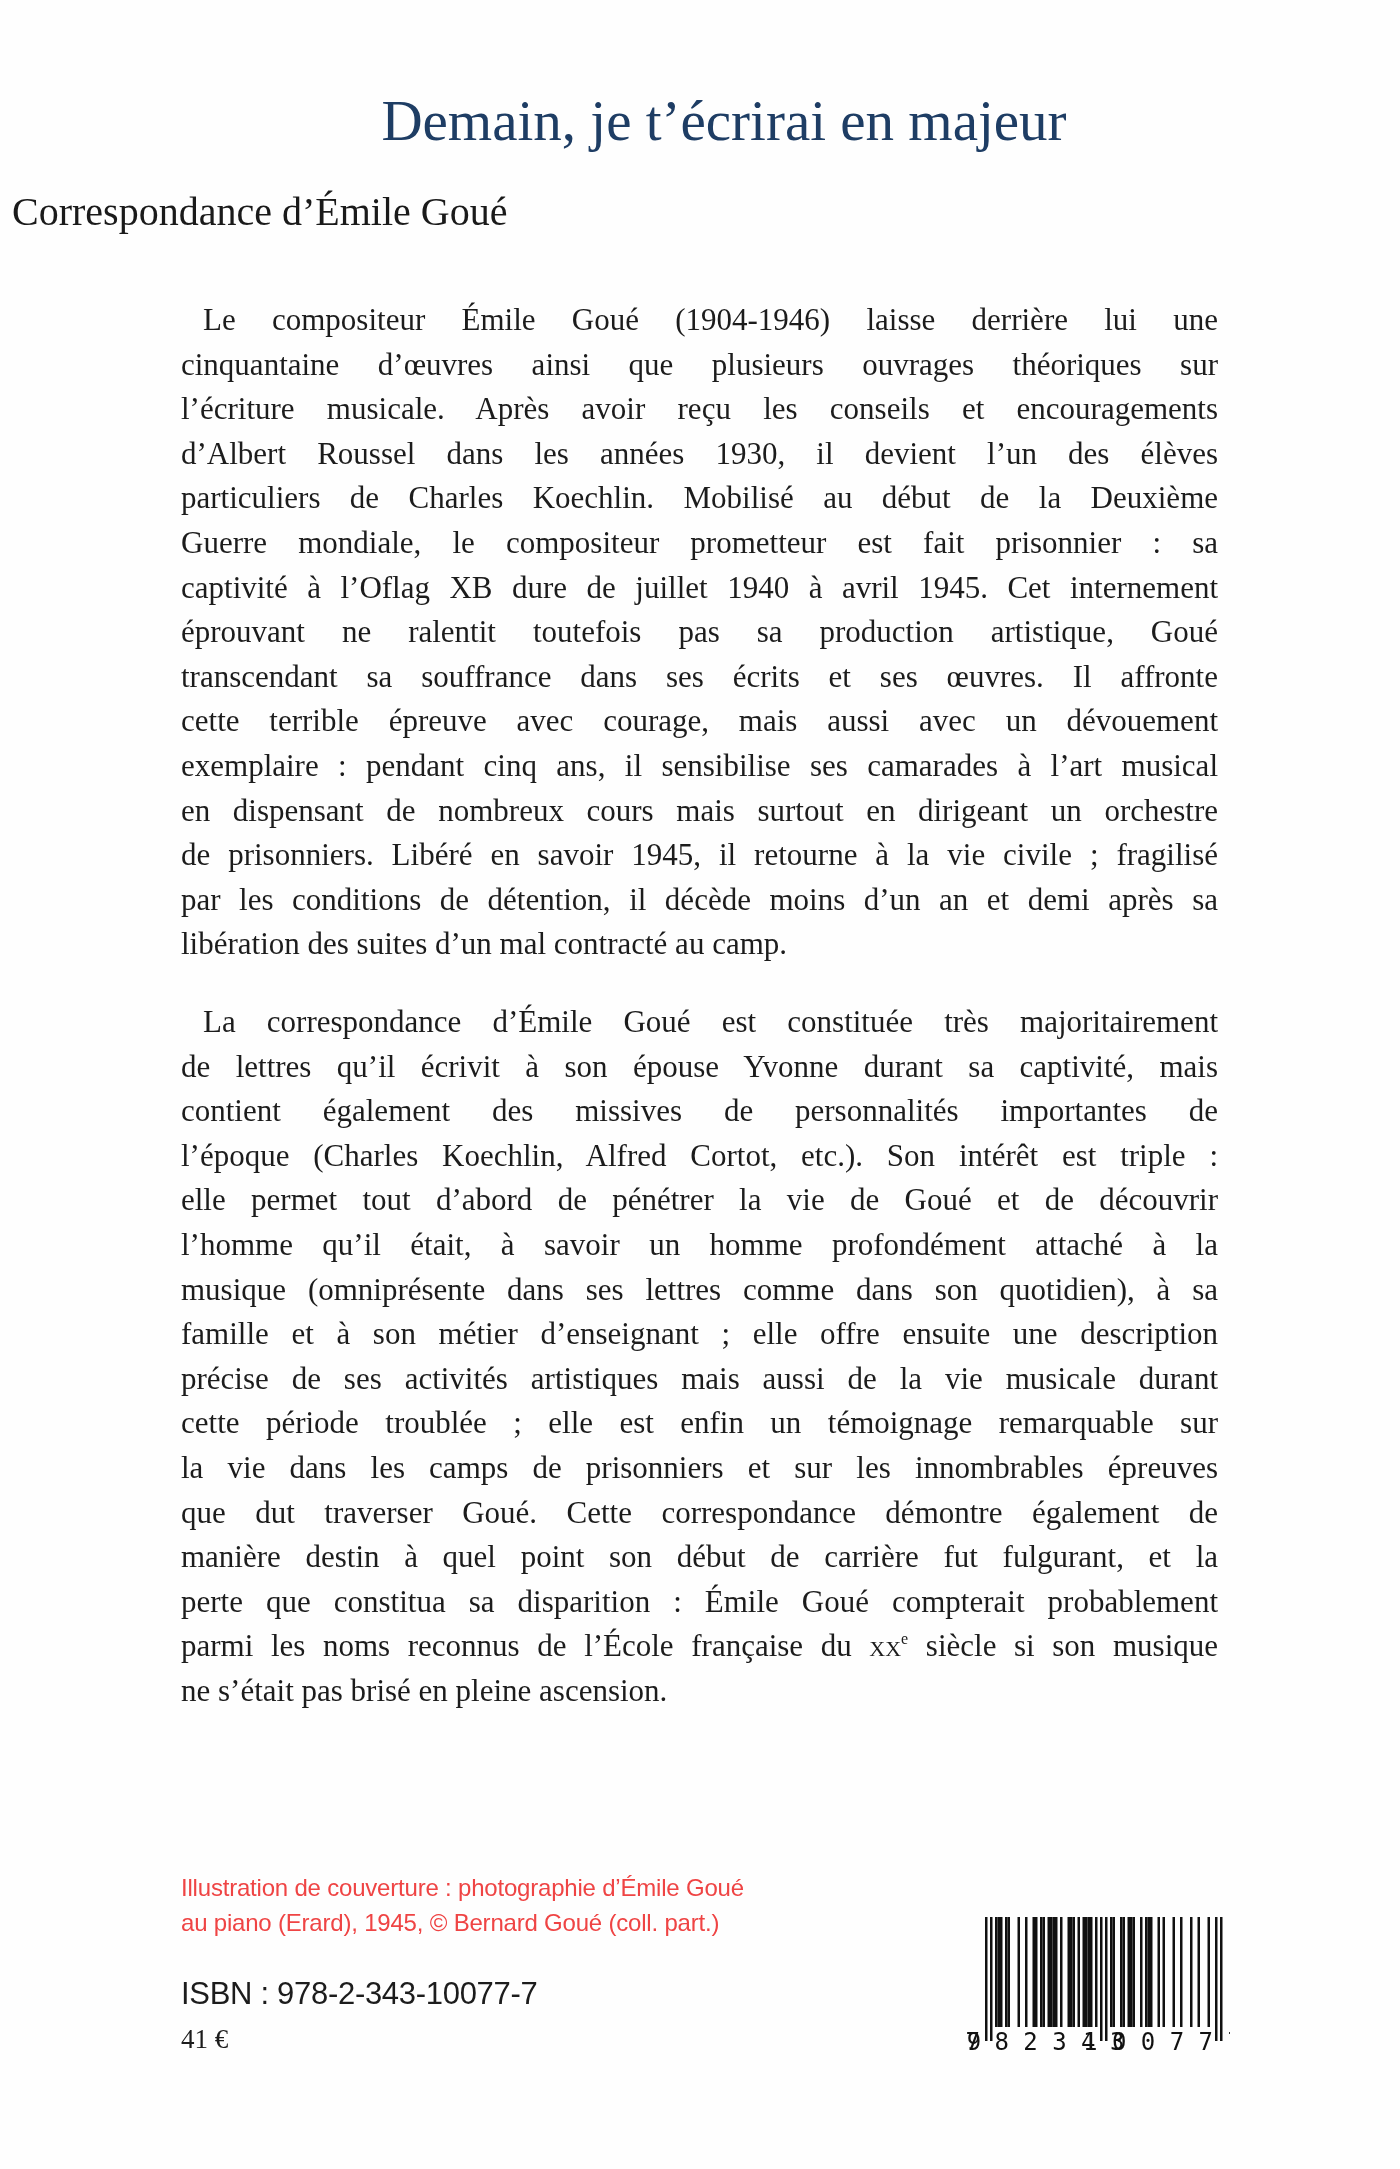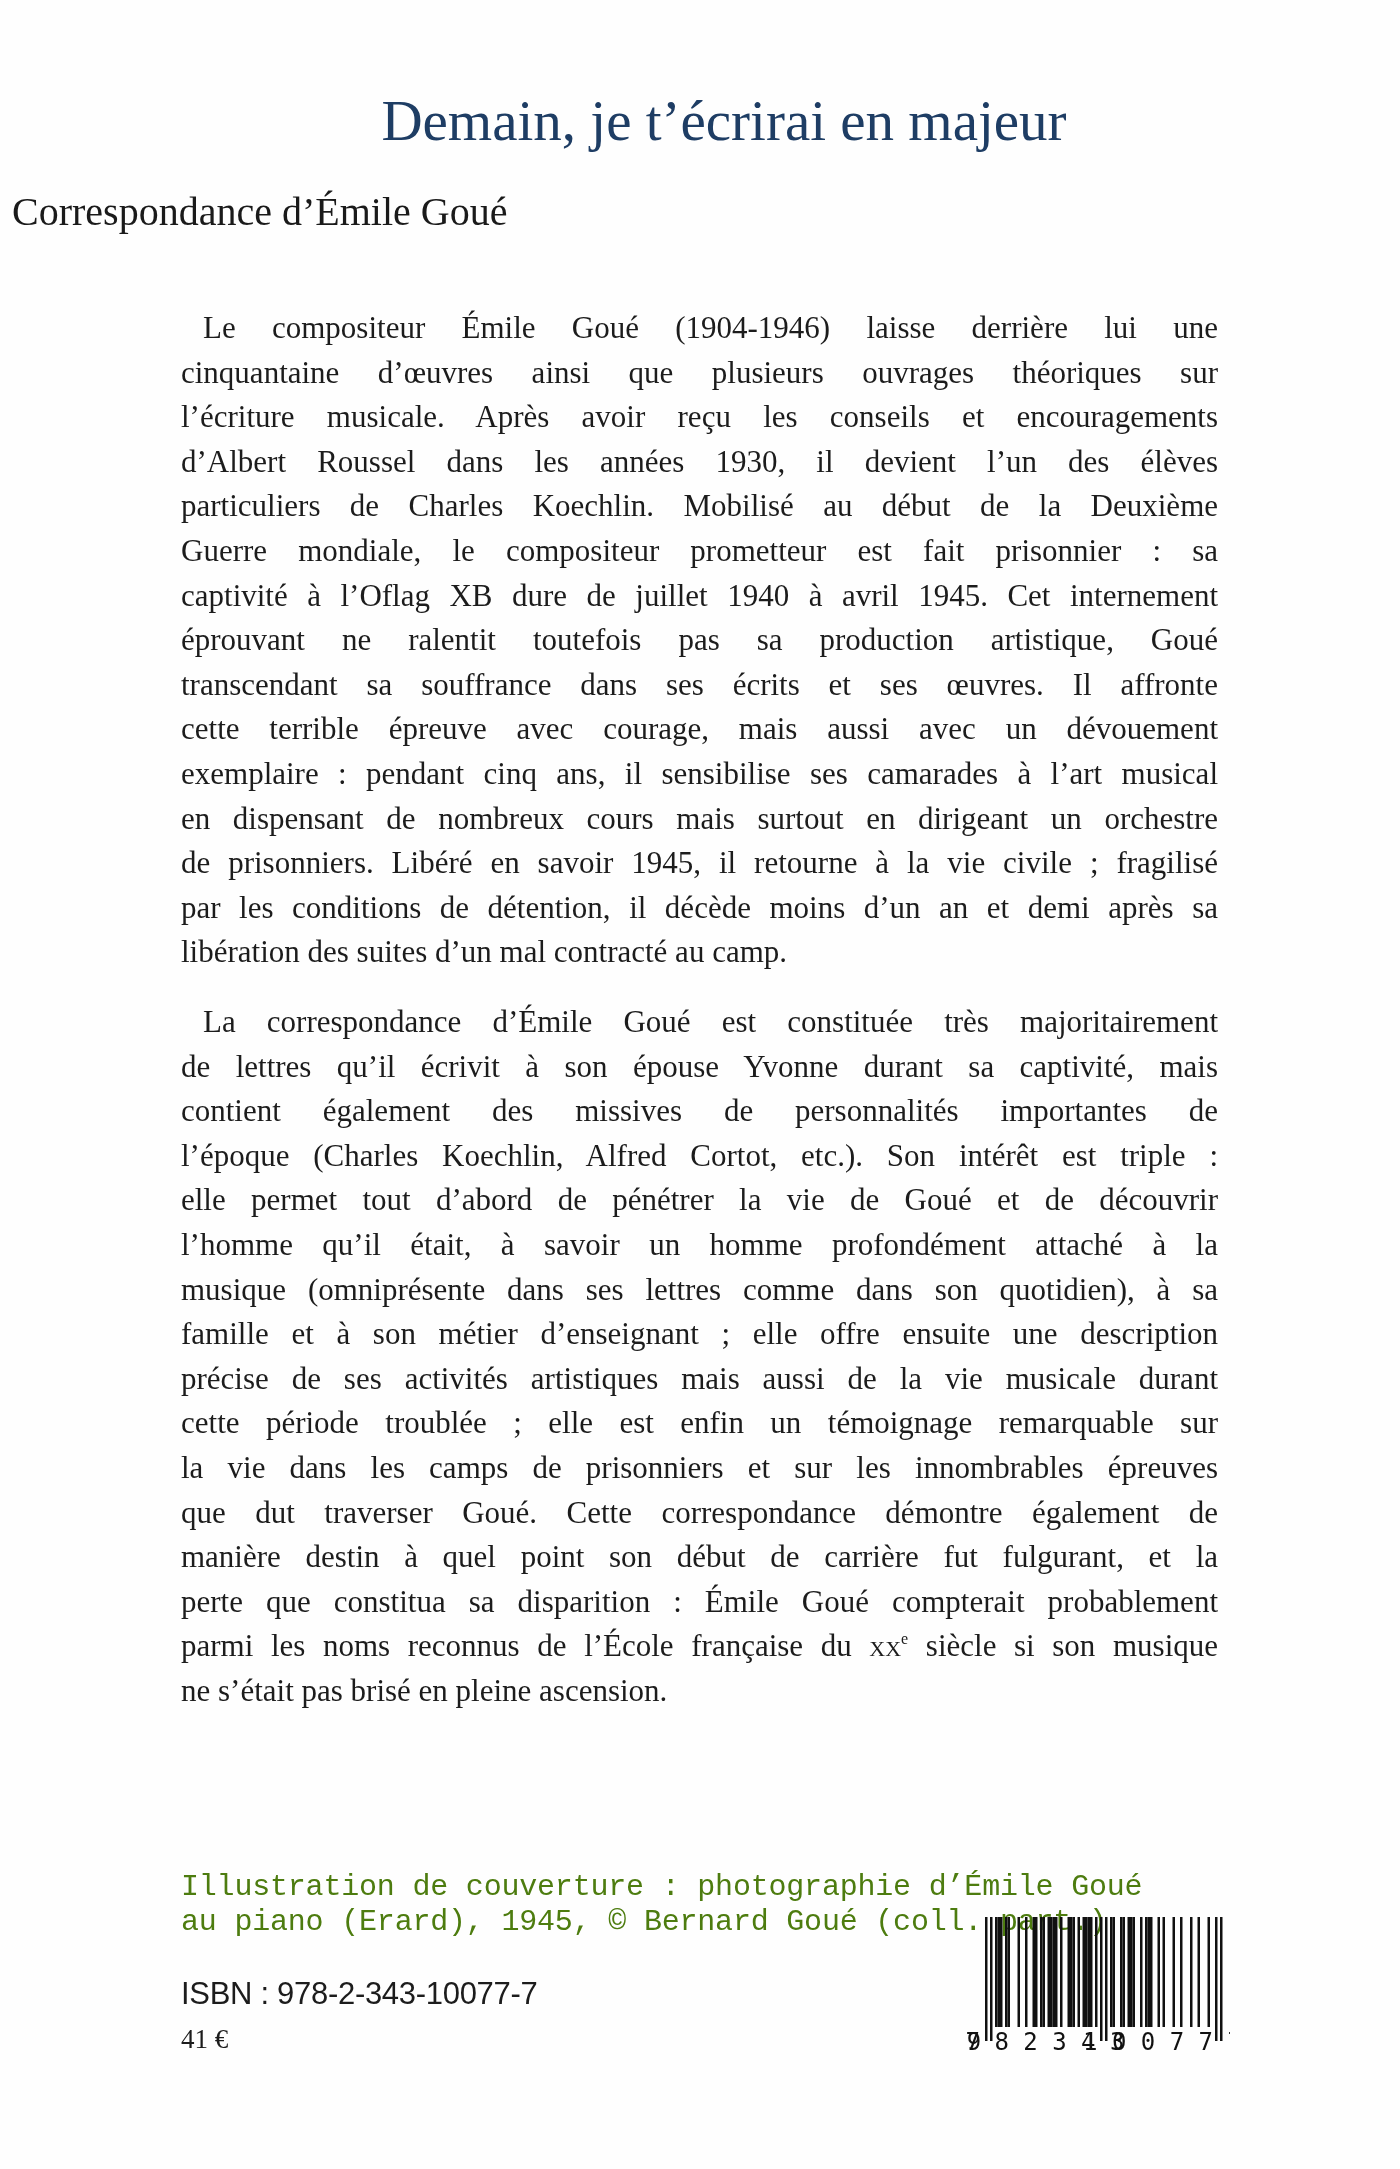--- a/index.html
+++ b/index.html
@@ -24,22 +24,22 @@
     display: block; height: 44.6px; line-height: 44.6px;
     text-align: justify; text-align-last: justify; white-space: nowrap;
     transform-origin: left center;
   }
   .line.last { text-align-last: left; }
   .line.indent { padding-left: 22px; }
   .smallcaps { font-variant: small-caps; text-transform: lowercase; }
   sup.sup { font-size: 16px; vertical-align: 12px; line-height: 0; }
   .credit {
     position: absolute; left: 181px; top: 1870px;
-    font-family: Liberation Mono, monospace;
-    font-size: 30px; line-height: 35px; color: #4d7c0f; letter-spacing: -0.2px;
+    font-family: Liberation Sans, sans-serif;
+    font-size: 24px; line-height: 35px; color: #ef4444; letter-spacing: -0.2px;
   }
   .isbn {
     position: absolute; left: 181px; top: 1979px;
     font-family: "Liberation Sans", "DejaVu Sans", sans-serif;
     font-size: 31px; line-height: 30px; color: #1c1c1c; letter-spacing: -0.3px; text-align: right;
   }
   .price {
     position: absolute; left: 181px; top: 2022px;
     font-family: Liberation Serif, serif;
     font-size: 27px; line-height: 34px; color: #1c1c1c;
@@ -48,21 +48,21 @@
   .barcode svg { display: block; }
 </style>
 </head>
 <body>
 
 <div class="page">
 
   <div class="title">Demain, je t’écrirai en majeur</div>
   <div class="subtitle">Correspondance d’Émile Goué</div>
 
-  <div class="body-block" id="para1" style="top: 298px; margin-top: 8px;">
+  <div class="body-block" id="para1" style="top: 298px;">
     <div class="line indent">Le compositeur Émile Goué (1904-1946) laisse derrière lui une</div>
     <div class="line">cinquantaine d’œuvres ainsi que plusieurs ouvrages théoriques sur</div>
     <div class="line">l’écriture musicale. Après avoir reçu les conseils et encouragements</div>
     <div class="line">d’Albert Roussel dans les années 1930, il devient l’un des élèves</div>
     <div class="line">particuliers de Charles Koechlin. Mobilisé au début de la Deuxième</div>
     <div class="line">Guerre mondiale, le compositeur prometteur est fait prisonnier : sa</div>
     <div class="line">captivité à l’Oflag XB dure de juillet 1940 à avril 1945. Cet internement</div>
     <div class="line">éprouvant ne ralentit toutefois pas sa production artistique, Goué</div>
     <div class="line">transcendant sa souffrance dans ses écrits et ses œuvres. Il affronte</div>
     <div class="line">cette terrible épreuve avec courage, mais aussi avec un dévouement</div>

